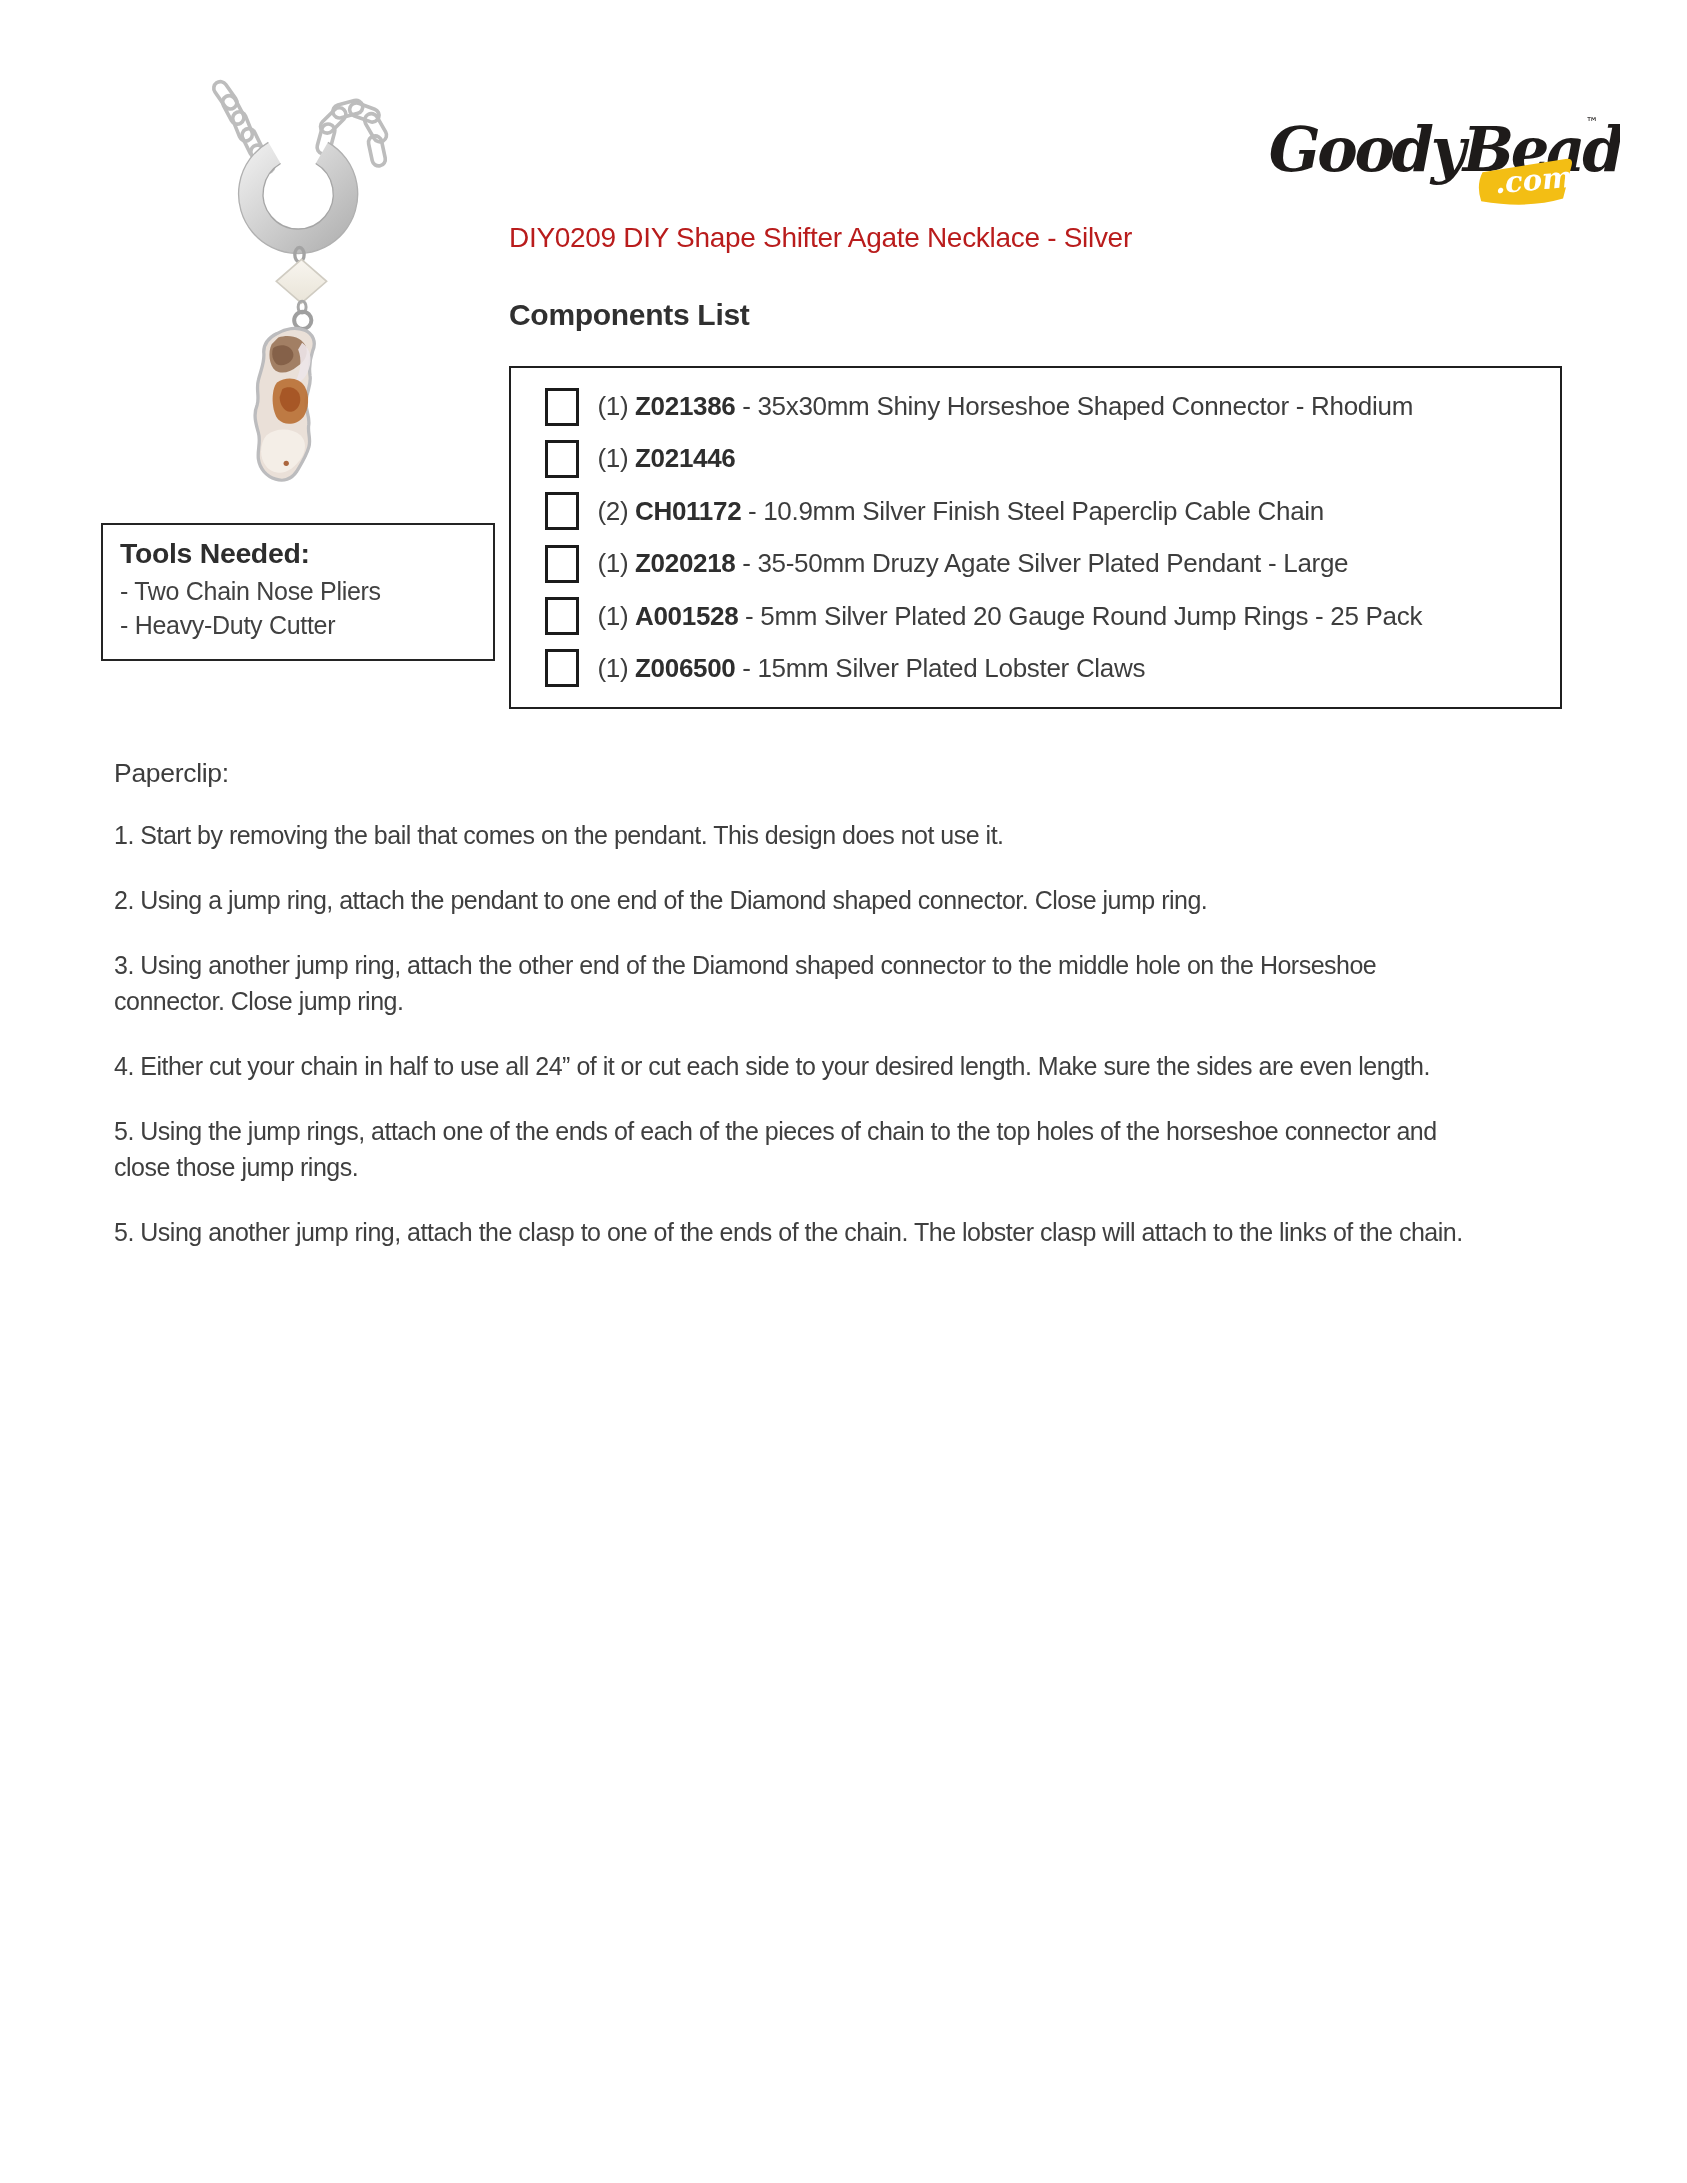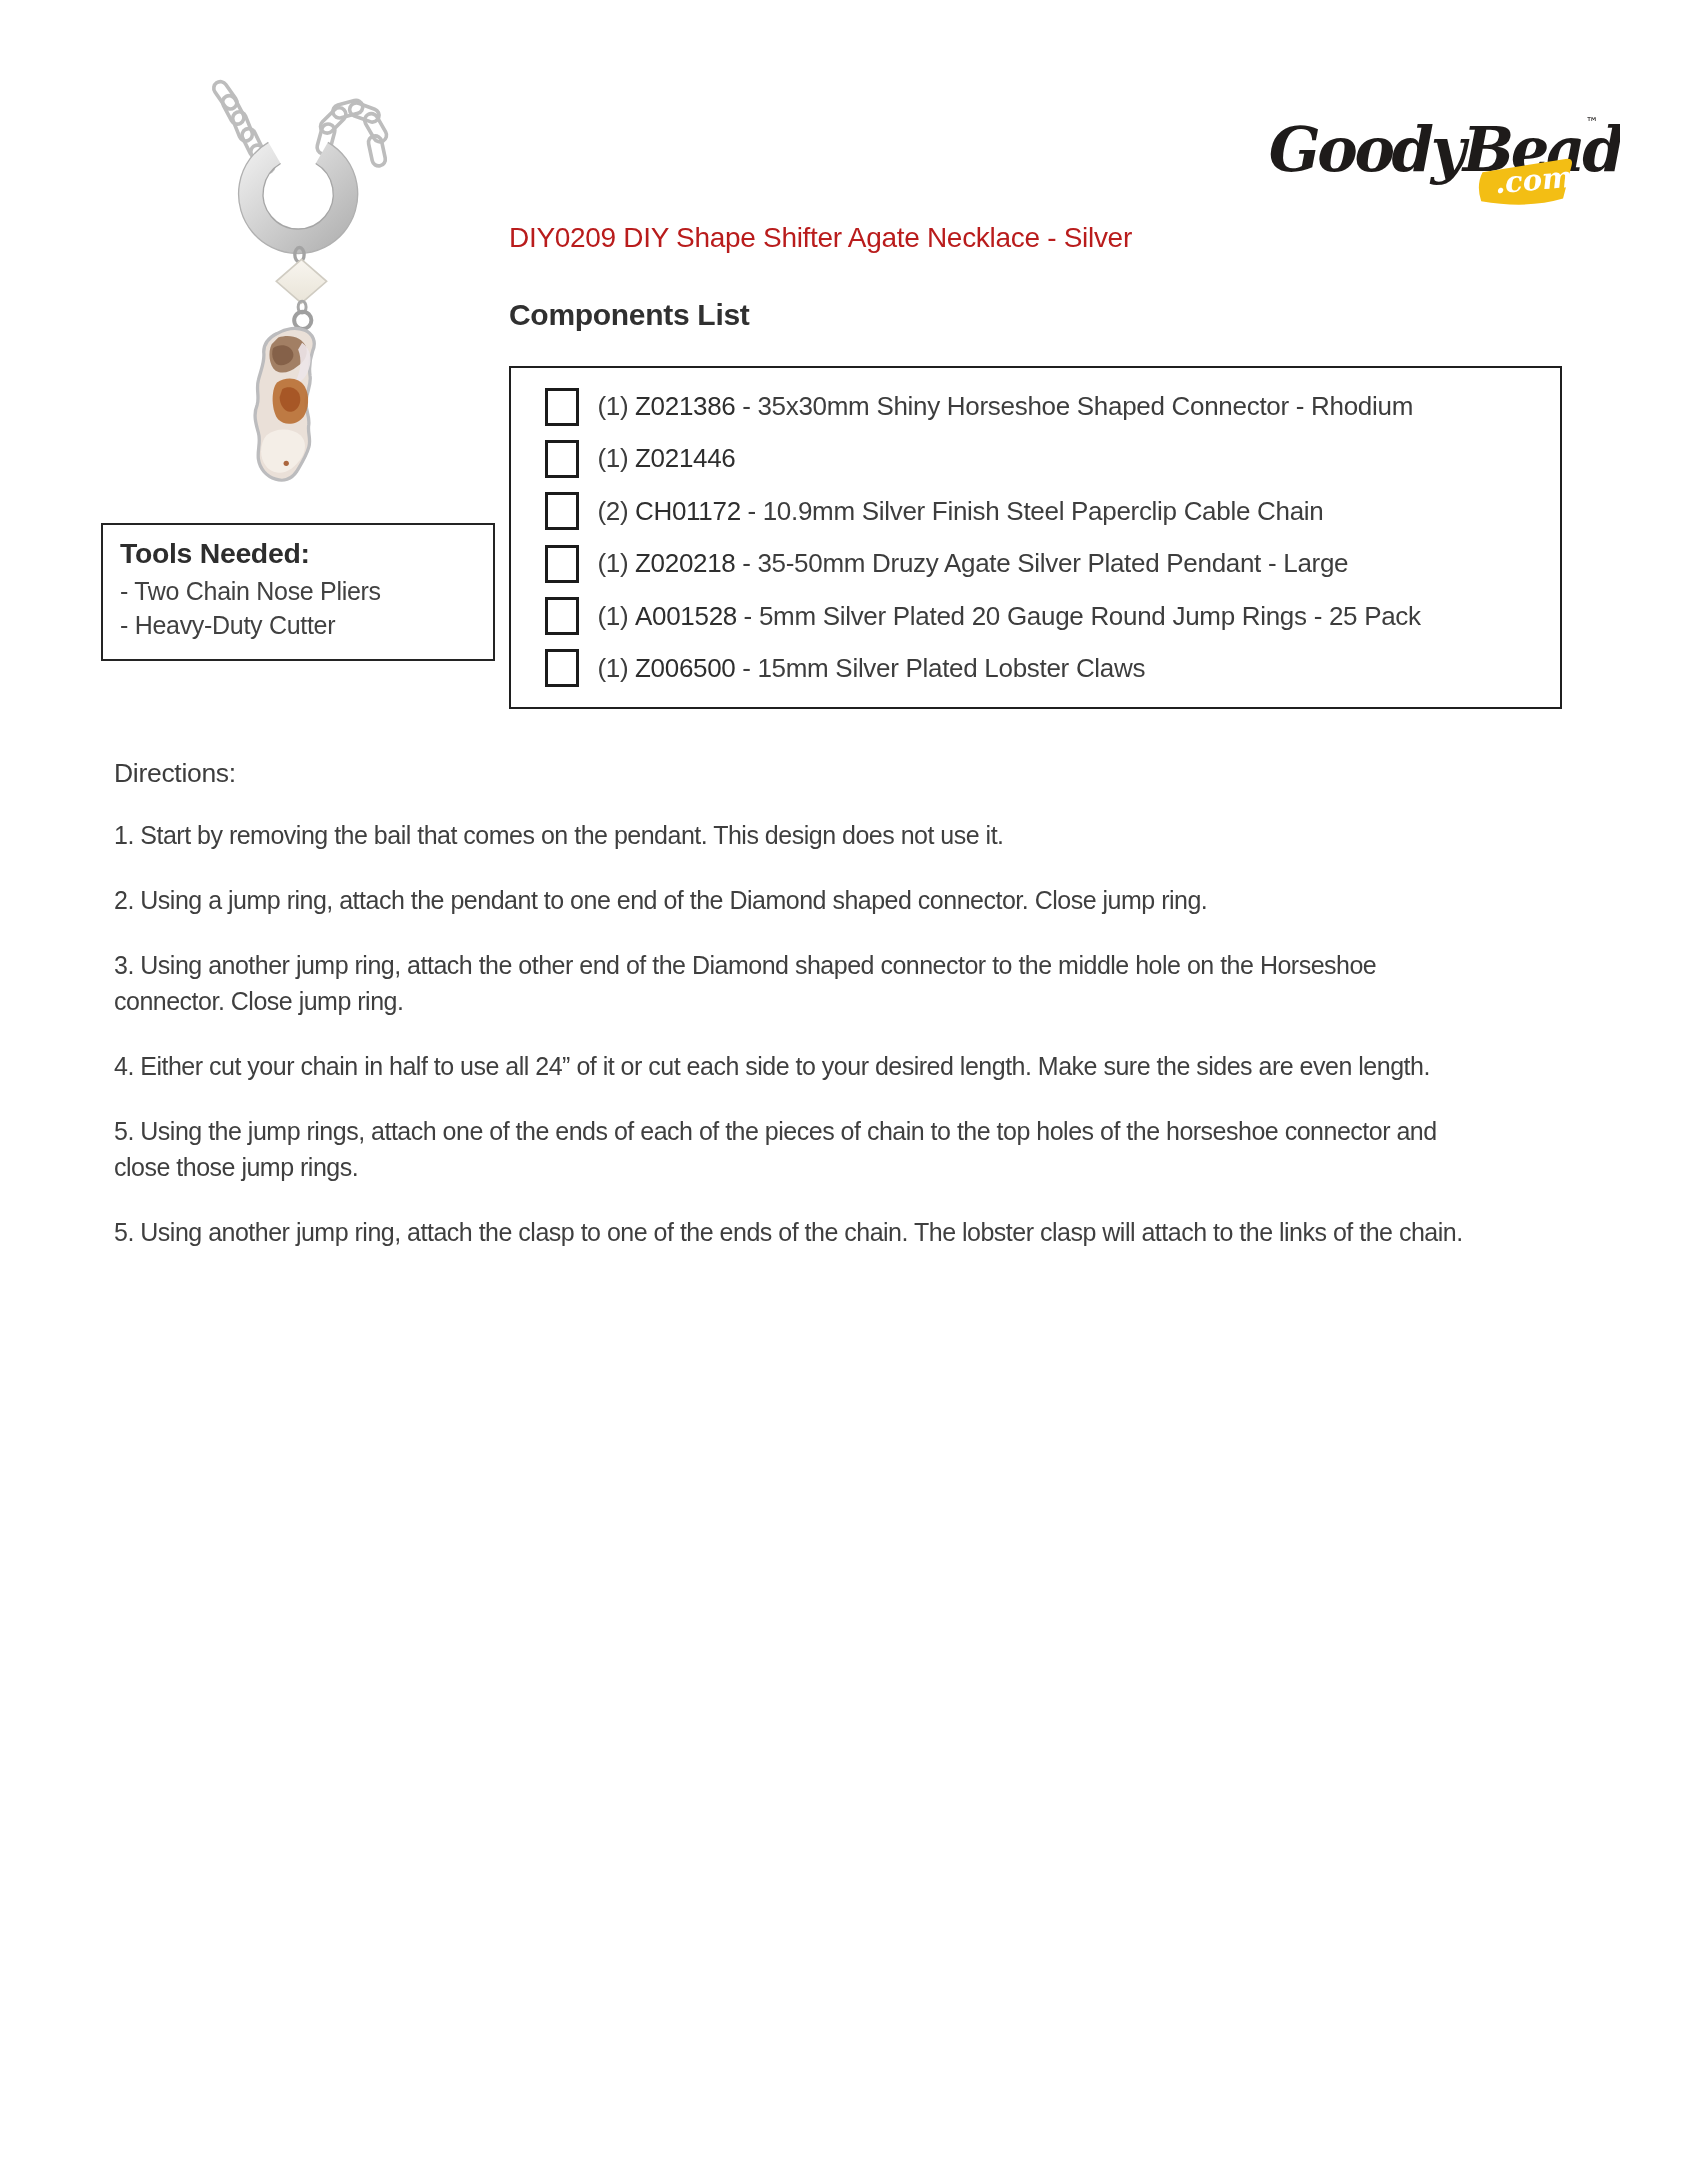--- a/index.html
+++ b/index.html
@@ -17,21 +17,21 @@
   }
   .comp-box{
     position:absolute;left:509px;top:366px;width:1053px;height:343px;
     border:2.6px solid #1f1f1f;box-sizing:border-box;background:#fff;
     display:flex;flex-direction:column;justify-content:space-evenly;
     padding:5.3px 6.6px 5.3px 34px;
   }
   .comp-row{display:flex;align-items:center;font-size:26px;letter-spacing:-0.3px;white-space:pre;color:#3d3d3d;}
   .checkbox{width:28px;height:32px;border:3.3px solid #1b1b1b;background:#fff;flex:none;margin-right:18.5px;}
   .qty{margin-right:6.6px;}
-  .sku{font-weight:normal;margin-right:6.6px;color:#2e2e2e;}
+  .sku{font-weight:bold;margin-right:6.6px;color:#2e2e2e;}
   .tools-box{
     position:absolute;left:101px;top:523px;width:394px;height:138px;
     border:2.6px solid #242424;box-sizing:border-box;background:#fff;
     padding:12px 17px;
   }
   .tools-heading{font-size:28.4px;font-weight:bold;color:#2d2d2d;letter-spacing:-0.3px;margin-bottom:5.3px;}
   .tool-item{font-size:25px;color:#414141;line-height:1.35;letter-spacing:-0.3px;white-space:pre;}
   .directions{position:absolute;left:114px;top:758px;width:1568px;}
   .dir-heading{font-size:26.5px;color:#3d3d3d;letter-spacing:-0.3px;margin:0 0 28px 0;}
   .step{
@@ -148,21 +148,21 @@
     </div>
   </div>
 
   <div class="tools-box">
     <div class="tools-heading">Tools Needed:</div>
     <div class="tool-item">- Two Chain Nose Pliers</div>
     <div class="tool-item">- Heavy-Duty Cutter</div>
   </div>
 
   <div class="directions">
-    <div class="dir-heading">Directions:</div>
+    <div class="dir-heading">Paperclip:</div>
     <div class="step">1. Start by removing the bail that comes on the pendant. This design does not use it.</div>
     <div class="step">2. Using a jump ring, attach the pendant to one end of the Diamond shaped connector. Close jump ring.</div>
     <div class="step">3. Using another jump ring, attach the other end of the Diamond shaped connector to the middle hole on the Horseshoe
 connector. Close jump ring.</div>
     <div class="step">4. Either cut your chain in half to use all 24” of it or cut each side to your desired length. Make sure the sides are even length.</div>
     <div class="step">5. Using the jump rings, attach one of the ends of each of the pieces of chain to the top holes of the horseshoe connector and
 close those jump rings.</div>
     <div class="step">5. Using another jump ring, attach the clasp to one of the ends of the chain. The lobster clasp will attach to the links of the chain.</div>
   </div>
 

